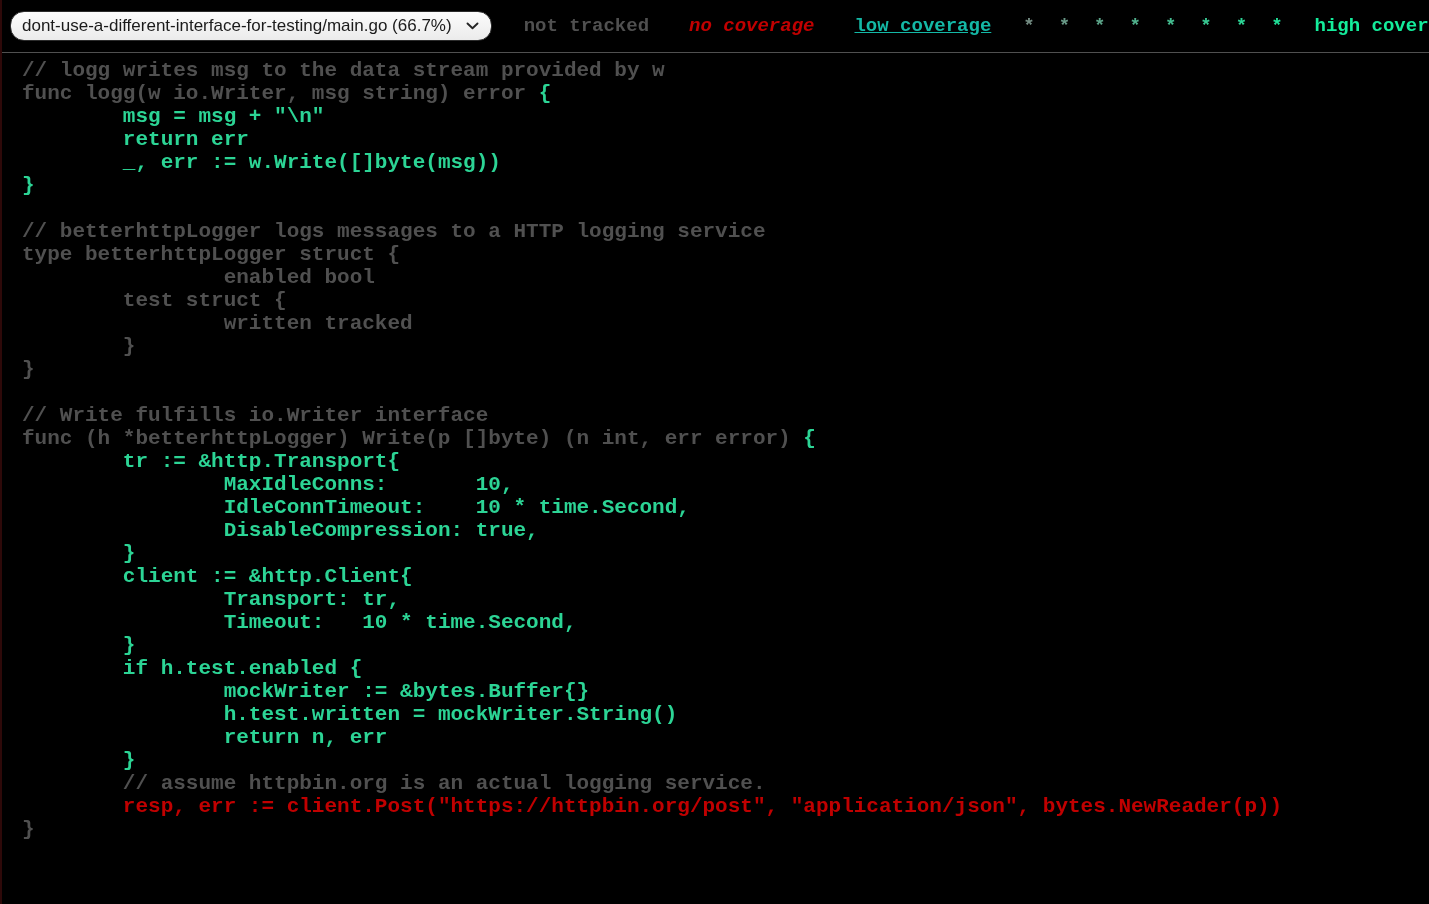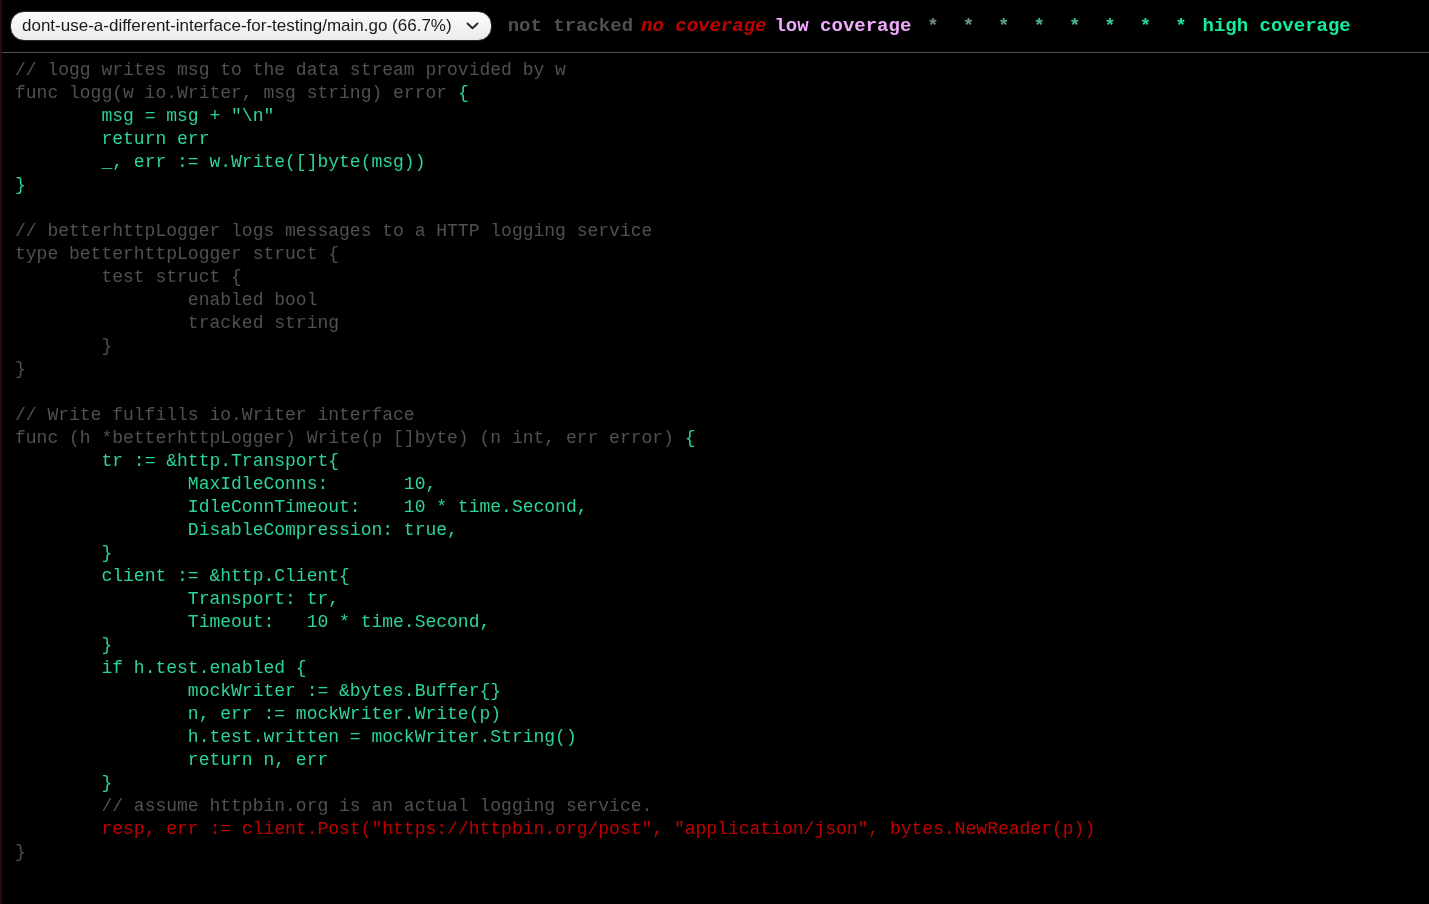--- a/index.html
+++ b/index.html
@@ -40,27 +40,27 @@
   }
   .file-select .chev { margin-left: 14px; display: inline-flex; align-items: center; }
   .legend {
     display: flex;
     align-items: center;
     margin-left: 12px;
     font-weight: bold;
     font-size: 19px;
     white-space: nowrap;
   }
-  .legend .lbl { margin: 0 4px; }
+  .legend .lbl { margin: 0 20px; }
   .legend .grad { display: flex; align-items: center; }
   .legend .ast { margin: 0 12px; font-weight: bold; }
   #code {
-    padding-left: 15px;
-    font-weight: normal;
-    font-size: 18px;
+    padding-left: 22px;
+    font-weight: bold;
+    font-size: 21px;
     line-height: 23px;
   }
   .code-line {
     white-space: pre;
     tab-size: 8;
     -moz-tab-size: 8;
     height: 23px;
   }
   .cov-untracked { color: var(--untracked, #505050); }
   .cov-covered   { color: var(--covered, #2cd495); }
@@ -83,21 +83,21 @@
     <span>dont-use-a-different-interface-for-testing/main.go (66.7%)</span>
     <span class="chev">
       <svg width="13" height="8" viewBox="0 0 13 8">
         <polyline points="1.5,1.5 6.5,6.2 11.5,1.5" fill="none" stroke="#252525" stroke-width="1.9" stroke-linecap="round" stroke-linejoin="round"></polyline>
       </svg>
     </span>
   </div>
   <div class="legend">
     <span class="lbl" style="color: rgb(80, 80, 80);">not tracked</span>
     <span class="lbl" style="color: rgb(192, 0, 0); font-style: italic;">no coverage</span>
-    <span class="lbl" style="color: #f0abfc;">low coverage</span>
+    <span class="lbl" style="color: #14b8a6; text-decoration: underline;">low coverage</span>
     <span class="grad">
         <span class="ast" style="color: rgb(116, 140, 131);">*</span>
         <span class="ast" style="color: rgb(104, 152, 134);">*</span>
         <span class="ast" style="color: rgb(92, 164, 137);">*</span>
         <span class="ast" style="color: rgb(80, 176, 140);">*</span>
         <span class="ast" style="color: rgb(68, 188, 143);">*</span>
         <span class="ast" style="color: rgb(56, 200, 146);">*</span>
         <span class="ast" style="color: rgb(44, 212, 149);">*</span>
         <span class="ast" style="color: rgb(32, 224, 152);">*</span>
       </span>
@@ -108,39 +108,38 @@
 <div id="code">
     <div class="code-line"><span class="cov-untracked">// logg writes msg to the data stream provided by w</span></div>
     <div class="code-line"><span class="cov-untracked">func logg(w io.Writer, msg string) error </span><span class="cov-covered">{</span></div>
     <div class="code-line"><span class="cov-covered">	msg = msg + "\n"</span></div>
     <div class="code-line"><span class="cov-covered">	return err</span></div>
     <div class="code-line"><span class="cov-covered">	_, err := w.Write([]byte(msg))</span></div>
     <div class="code-line"><span class="cov-covered">}</span></div>
     <div class="code-line">&nbsp;</div>
     <div class="code-line"><span class="cov-untracked">// betterhttpLogger logs messages to a HTTP logging service</span></div>
     <div class="code-line"><span class="cov-untracked">type betterhttpLogger struct {</span></div>
+    <div class="code-line"><span class="cov-untracked">		enabled bool</span></div>
     <div class="code-line"><span class="cov-untracked">	test struct {</span></div>
-    <div class="code-line"><span class="cov-untracked">		enabled bool</span></div>
-    <div class="code-line"><span class="cov-untracked">		tracked string</span></div>
+    <div class="code-line"><span class="cov-untracked">		written tracked</span></div>
     <div class="code-line"><span class="cov-untracked">	}</span></div>
     <div class="code-line"><span class="cov-untracked">}</span></div>
     <div class="code-line">&nbsp;</div>
     <div class="code-line"><span class="cov-untracked">// Write fulfills io.Writer interface</span></div>
     <div class="code-line"><span class="cov-untracked">func (h *betterhttpLogger) Write(p []byte) (n int, err error) </span><span class="cov-covered">{</span></div>
     <div class="code-line"><span class="cov-covered">	tr := &amp;http.Transport{</span></div>
     <div class="code-line"><span class="cov-covered">		MaxIdleConns:       10,</span></div>
     <div class="code-line"><span class="cov-covered">		IdleConnTimeout:    10 * time.Second,</span></div>
     <div class="code-line"><span class="cov-covered">		DisableCompression: true,</span></div>
     <div class="code-line"><span class="cov-covered">	}</span></div>
     <div class="code-line"><span class="cov-covered">	client := &amp;http.Client{</span></div>
     <div class="code-line"><span class="cov-covered">		Transport: tr,</span></div>
     <div class="code-line"><span class="cov-covered">		Timeout:   10 * time.Second,</span></div>
     <div class="code-line"><span class="cov-covered">	}</span></div>
     <div class="code-line"><span class="cov-covered">	if h.test.enabled {</span></div>
     <div class="code-line"><span class="cov-covered">		mockWriter := &amp;bytes.Buffer{}</span></div>
-    <div class="code-line"><span class="cov-covered">		n, err := mockWriter.Write(p)</span></div>
     <div class="code-line"><span class="cov-covered">		h.test.written = mockWriter.String()</span></div>
     <div class="code-line"><span class="cov-covered">		return n, err</span></div>
     <div class="code-line"><span class="cov-covered">	}</span></div>
     <div class="code-line"><span class="cov-untracked">	// assume httpbin.org is an actual logging service.</span></div>
     <div class="code-line"><span class="cov-uncovered">	resp, err := client.Post("https://httpbin.org/post", "application/json", bytes.NewReader(p))</span></div>
     <div class="code-line"><span class="cov-untracked">}</span></div>
   </div>
 
 </body></html>

